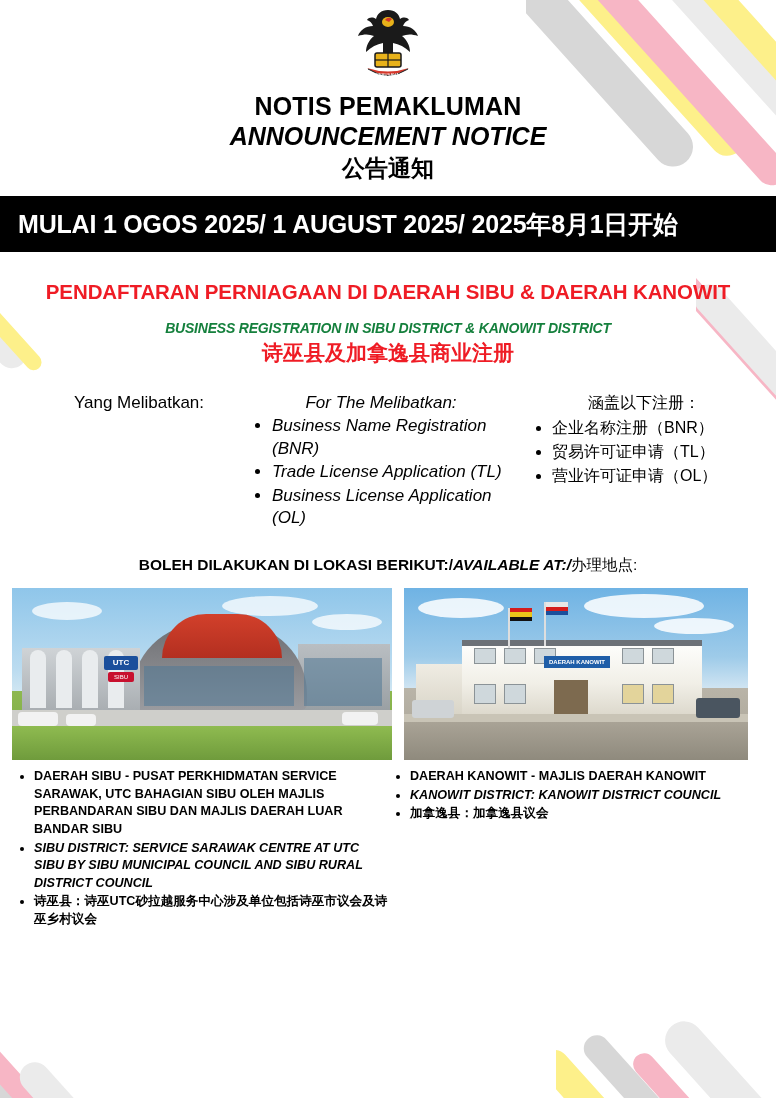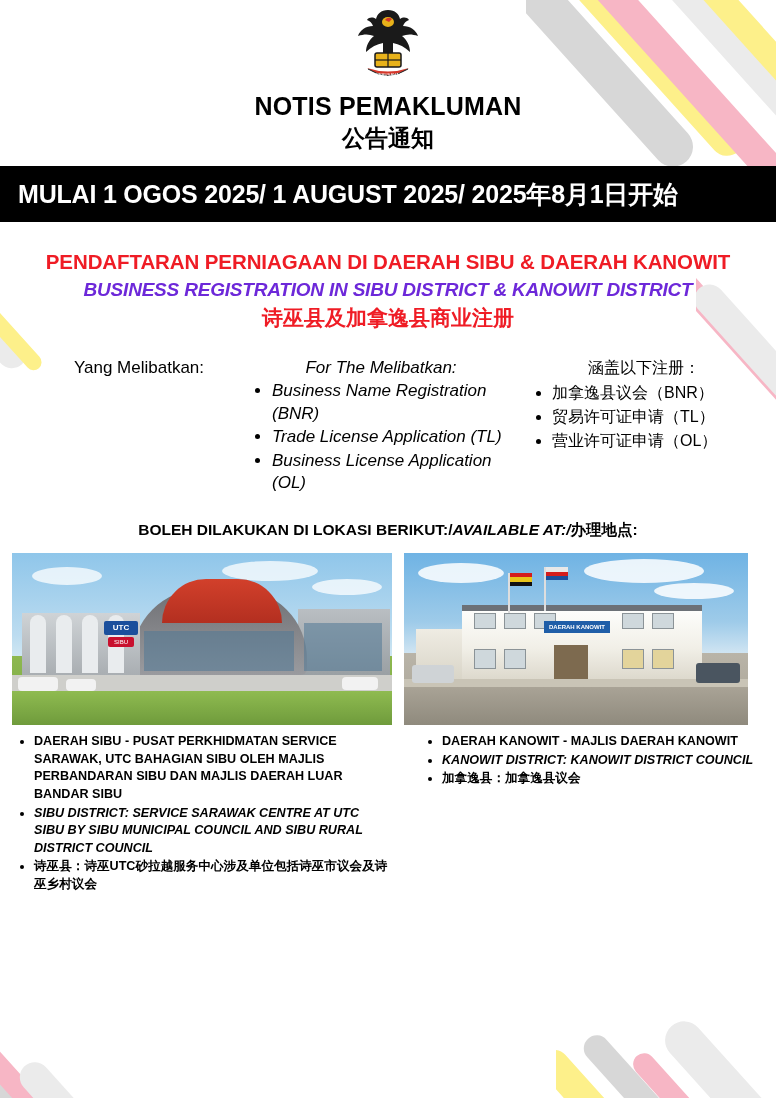--- a/index.html
+++ b/index.html
@@ -42,21 +42,21 @@
     padding-left: 18px;
     position:relative; z-index:3;
   }
   .black-band .band-text {
     font-size: 25px; font-weight: bold; letter-spacing:-0.2px;
   }
 
   
   .red-block { text-align:center; margin-top: 28px; position:relative; z-index:2;}
   .r1 { color:#ef1c25; font-size: 20.5px; font-weight:bold; letter-spacing:-0.1px;}
-  .r2 { color:#6d28d9; font-size: 19px; font-weight:bold; font-style:italic; margin-top:5px; letter-spacing:-0.2px;}
+  .r2 { color:#15803d; font-size: 14px; font-weight:bold; font-style:italic; margin-top:16px; letter-spacing:-0.2px;}
   .r3 { color:#ef1c25; font-size: 21px; font-weight:bold; margin-top:3px;}
 
   
   .cols {
     display:flex;
     margin-top: 26px;
     padding: 0 14px;
     position:relative; z-index:2;
   }
   .col { flex: 1 1 0; }
@@ -73,21 +73,21 @@
 
   
   .avail {
     text-align:center;
     margin-top: 24px;
     font-size: 15.5px;
     font-weight: bold;
     position:relative; z-index:2;
   }
   .avail .it { font-style: italic; }
-  .avail .zh { font-weight: bold; }
+  .avail .zh { font-weight: normal; }
 
   
   .photos { display:flex; gap: 12px; padding: 0 12px; margin-top: 12px; position:relative; z-index:2;}
   .photo { width: 380px; height: 172px; overflow:hidden; position:relative; }
   .photo-r { width: 344px; }
 
   
   .p1 { background: linear-gradient(#8fc6ea 0%, #bcdcf0 48%, #cfe6f2 60%, #8db84f 60%, #7aa845 100%); }
   .p1 .sky-cloud { position:absolute; background: rgba(255,255,255,.75); border-radius:50%; }
   .p1 .bldg-main {
@@ -134,21 +134,21 @@
   .p2 .door { position:absolute; left: 150px; top: 92px; width: 34px; height: 34px; background:#7d6a4f; }
   .p2 .signboard { position:absolute; left: 140px; top: 68px; width: 66px; height: 12px; background:#1f5ea8;
                    color:#fff; font-size:6px; text-align:center; line-height:12px; font-weight:bold;}
   .p2 .pole { position:absolute; width:2px; background:#dedede; }
   .p2 .flag { position:absolute; width: 22px; height: 13px; }
   .p2 .road { position:absolute; left:0; right:0; top: 134px; height: 38px; background: linear-gradient(180deg,#a9a396,#8f8a7d);}
   .p2 .kerb { position:absolute; left:0; right:0; top: 126px; height: 8px; background:#c9c4b6; }
   .p2 .car2 { position:absolute; border-radius:3px; }
 
   
-  .captions { display:flex; padding: 8px 0 0 0; position:relative; z-index:2;gap:32px;}
+  .captions { display:flex; padding: 8px 0 0 0; position:relative; z-index:2;}
   .cap { flex: 0 0 50%; }
   .cap ul { margin: 0; padding-left: 34px; }
   .cap li { font-size: 12.6px; font-weight: bold; line-height: 1.4; margin-bottom: 1px; }
   .cap li.it { font-style: italic; }
   .cap-right ul { padding-left: 22px; }
 
   
   .s-yellow { background: #fdf08a; }
   .s-pink { background: #f7b6c5; }
   .s-gray { background: #d7d7d7; }
@@ -201,20 +201,21 @@
       <path d="M33 47 v14" stroke="#1a1a1a" stroke-width="1.2"></path>
       <path d="M12 62 q21 14 42 0 q-21 7 -42 0 Z" fill="#d4372b"></path>
       <path d="M13 63 q20 13 40 0" fill="none" stroke="#1a1a1a" stroke-width="1"></path>
       <text x="33" y="70" font-size="4.2" text-anchor="middle" fill="#ffffff" font-family="Liberation Sans, sans-serif">BERSATU BERUSAHA BERBAKTI</text>
     </svg>
   </span>
 </div>
 
 <div class="titles">
   <div class="t-ms">NOTIS PEMAKLUMAN</div>
+  <div class="t-en">ANNOUNCEMENT NOTICE</div>
   <div class="t-zh">公告通知</div>
 </div>
 
 <div class="black-band">
   <span class="band-text">MULAI 1 OGOS 2025/ 1 AUGUST 2025/ 2025年8月1日开始</span>
 </div>
 
 <div class="red-block">
   <div class="r1">PENDAFTARAN PERNIAGAAN DI DAERAH SIBU &amp; DAERAH KANOWIT</div>
   <div class="r2">BUSINESS REGISTRATION IN SIBU DISTRICT &amp; KANOWIT DISTRICT</div>
@@ -232,21 +233,21 @@
     <ul>
       <li>Business Name Registration (BNR)</li>
       <li>Trade License Application (TL)</li>
       <li>Business License Application (OL)</li>
     </ul>
   </div>
 
   <div class="col col-3">
     <div class="col-head">涵盖以下注册：</div>
     <ul>
-      <li>加拿逸县议会（BNR）</li>
+      <li>企业名称注册（BNR）</li>
       <li>贸易许可证申请（TL）</li>
       <li>营业许可证申请（OL）</li>
     </ul>
   </div>
 </div>
 
 <div class="avail">
   <span>BOLEH DILAKUKAN DI LOKASI BERIKUT:/</span><span class="it">AVAILABLE AT:/</span><span class="zh">办理地点:</span>
 </div>
 

